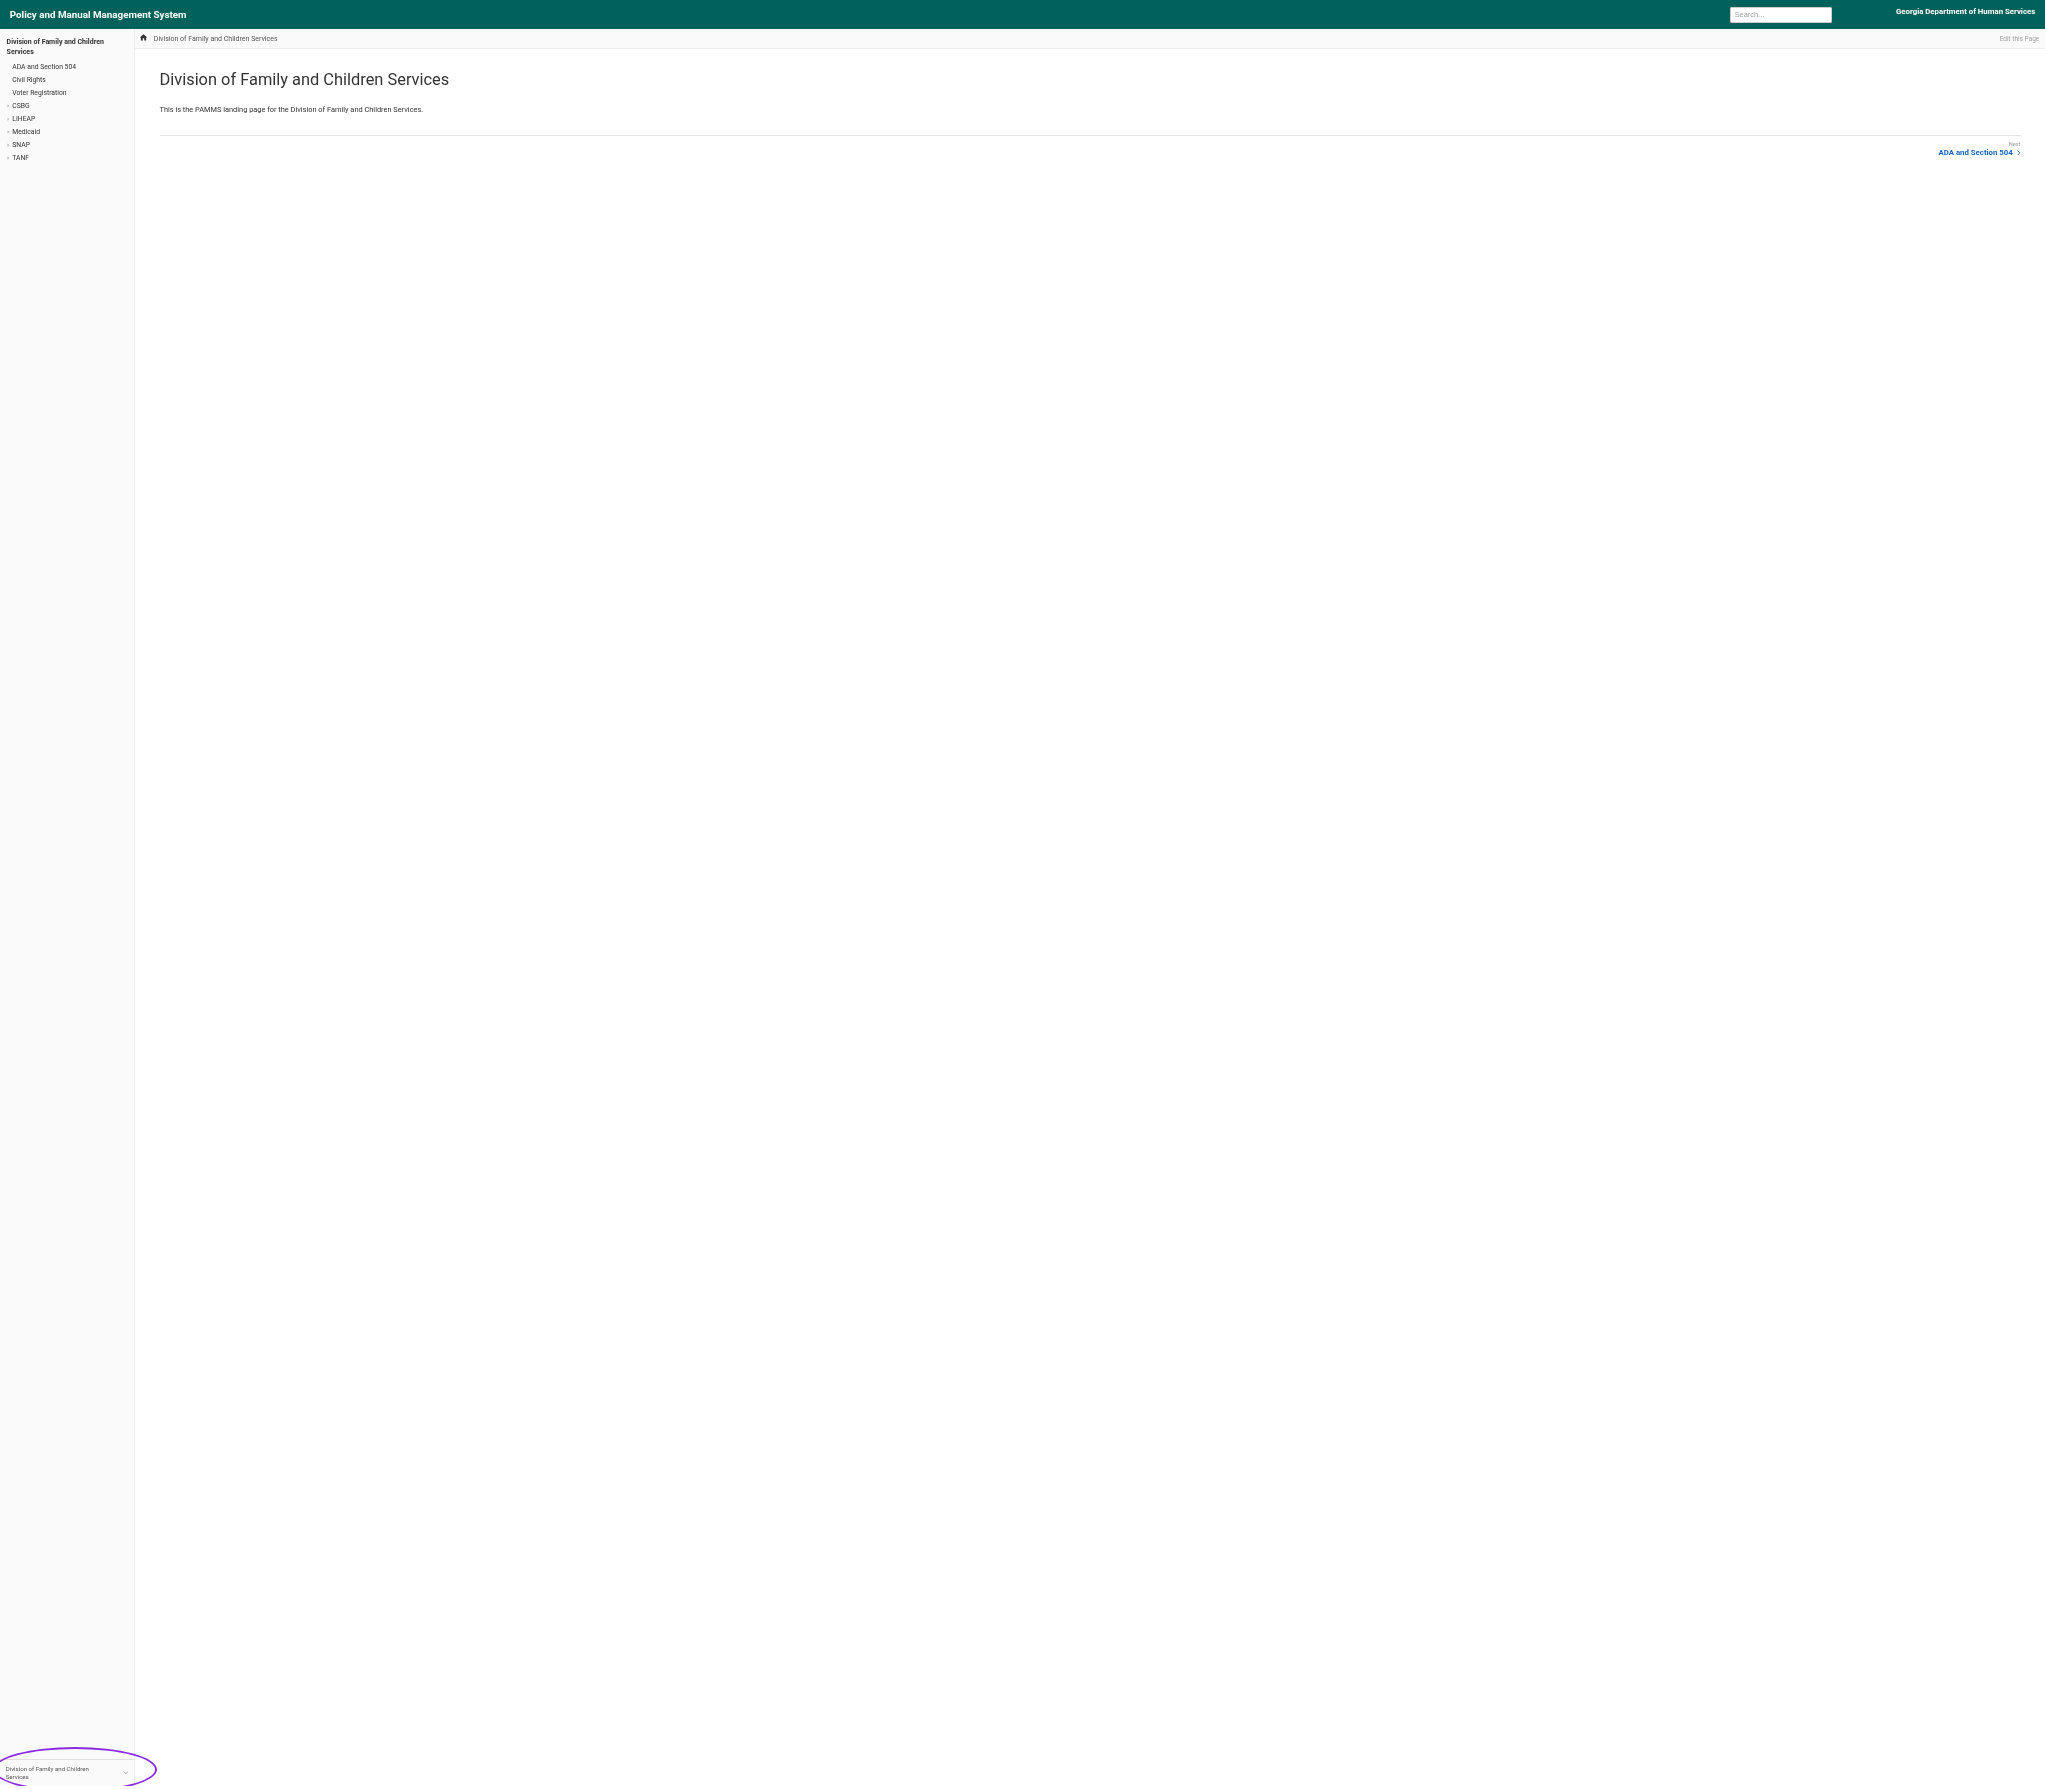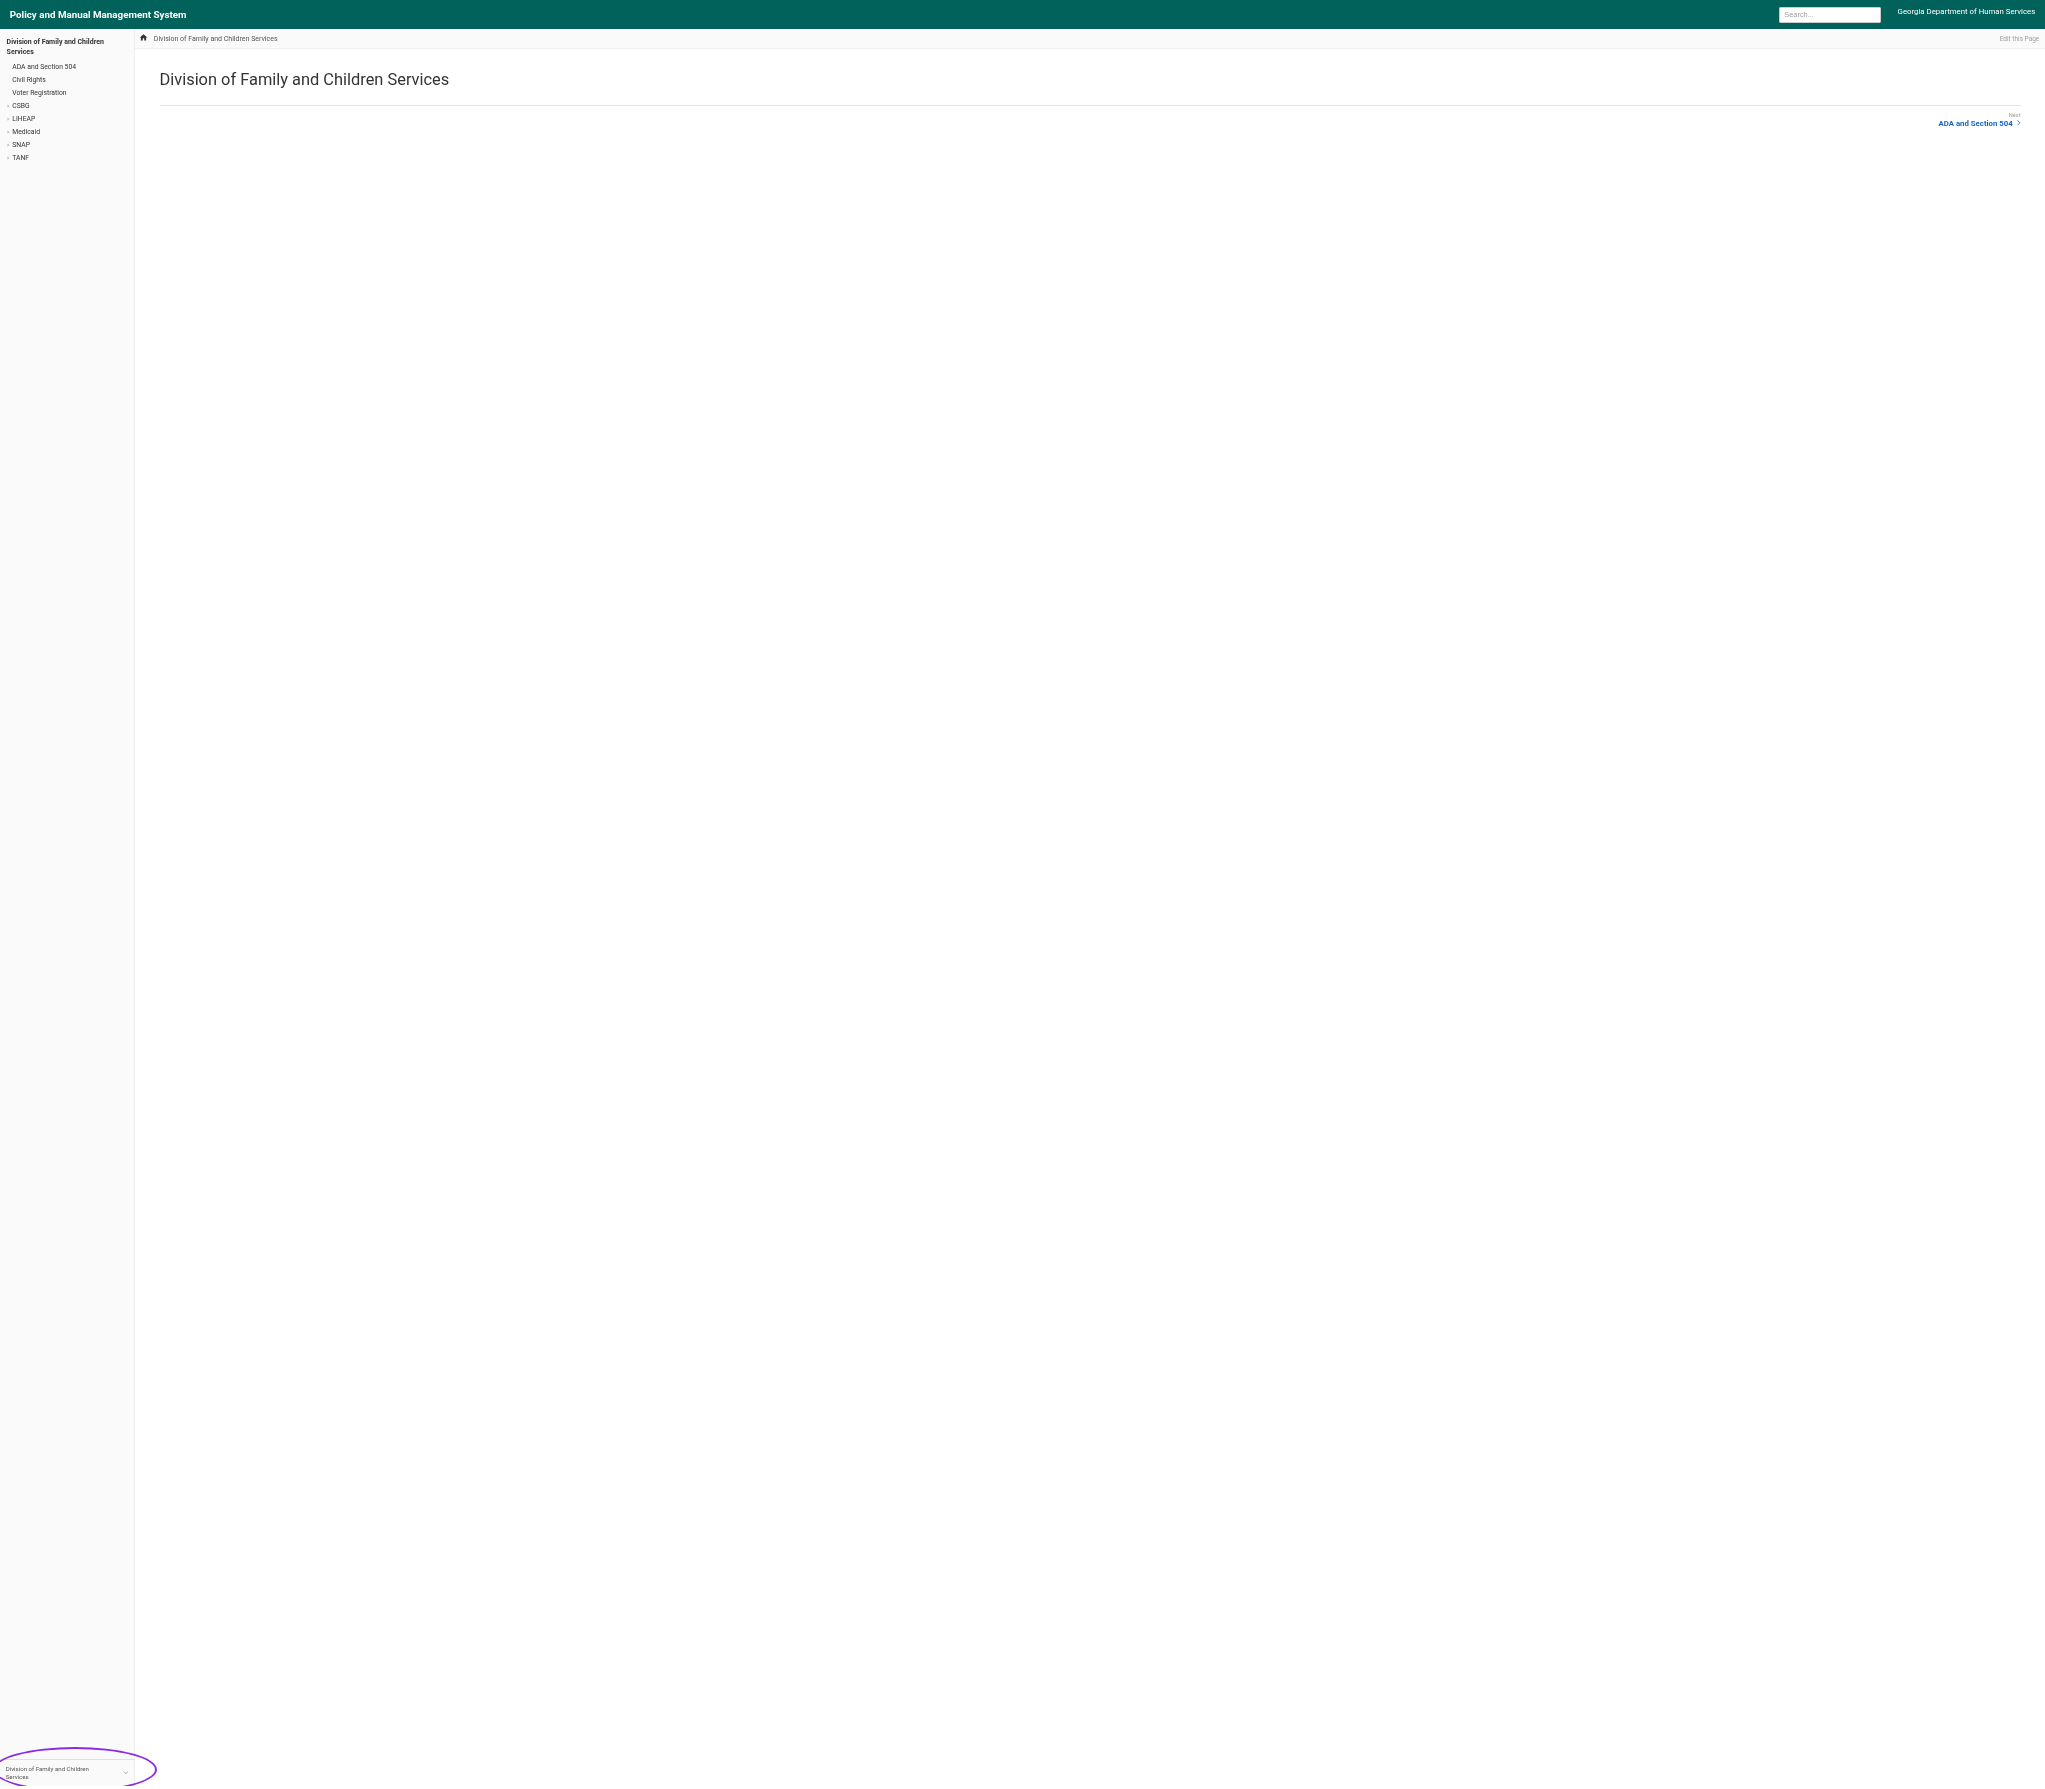--- a/index.html
+++ b/index.html
@@ -31,21 +31,22 @@
     padding: 2.5px 4.1px;
     border: 0.4px solid #ccc;
     border-radius: 1.2px;
     width: 102px;
     background: #fff;
     color: #333;
   }
   .header input[type="text"]::placeholder { color: #9e9e9e; }
   .header .dept {
     font-size: 7.8px;
-    font-weight: 400;
+    font-weight: 700;
+    margin-left: 48px;
   }
   .layout {
     display: flex;
     min-height: calc(100vh - 32px);
     justify-content: center;
   }
   .sidebar {
     width: 135px;
     background: #fafafa;
     border-right: 0.4px solid #eee;
@@ -271,20 +272,21 @@
               <path d="M12 3 L2 12 H5 V20 H10 V14 H14 V20 H19 V12 H22 Z" fill="#333"></path>
             </svg>
         </span>
         <span class="crumb">Division of Family and Children Services</span>
       </div>
       <div class="edit">Edit this Page</div>
     </div>
 
     <div class="content">
       <h1>Division of Family and Children Services</h1>
+      <p>This is the PAMMS landing page for the Division of Family and Children Services.</p>
       <hr>
       <div class="pager">
         <div class="next-block">
           <div class="label">Next</div>
           <div class="link">
             <span>ADA and Section 504</span>
             <svg viewBox="0 0 9 14">
                 <path d="M1 1 L7 7 L1 13" fill="none" stroke="#1565c0" stroke-width="2"></path>
               </svg>
           </div>

